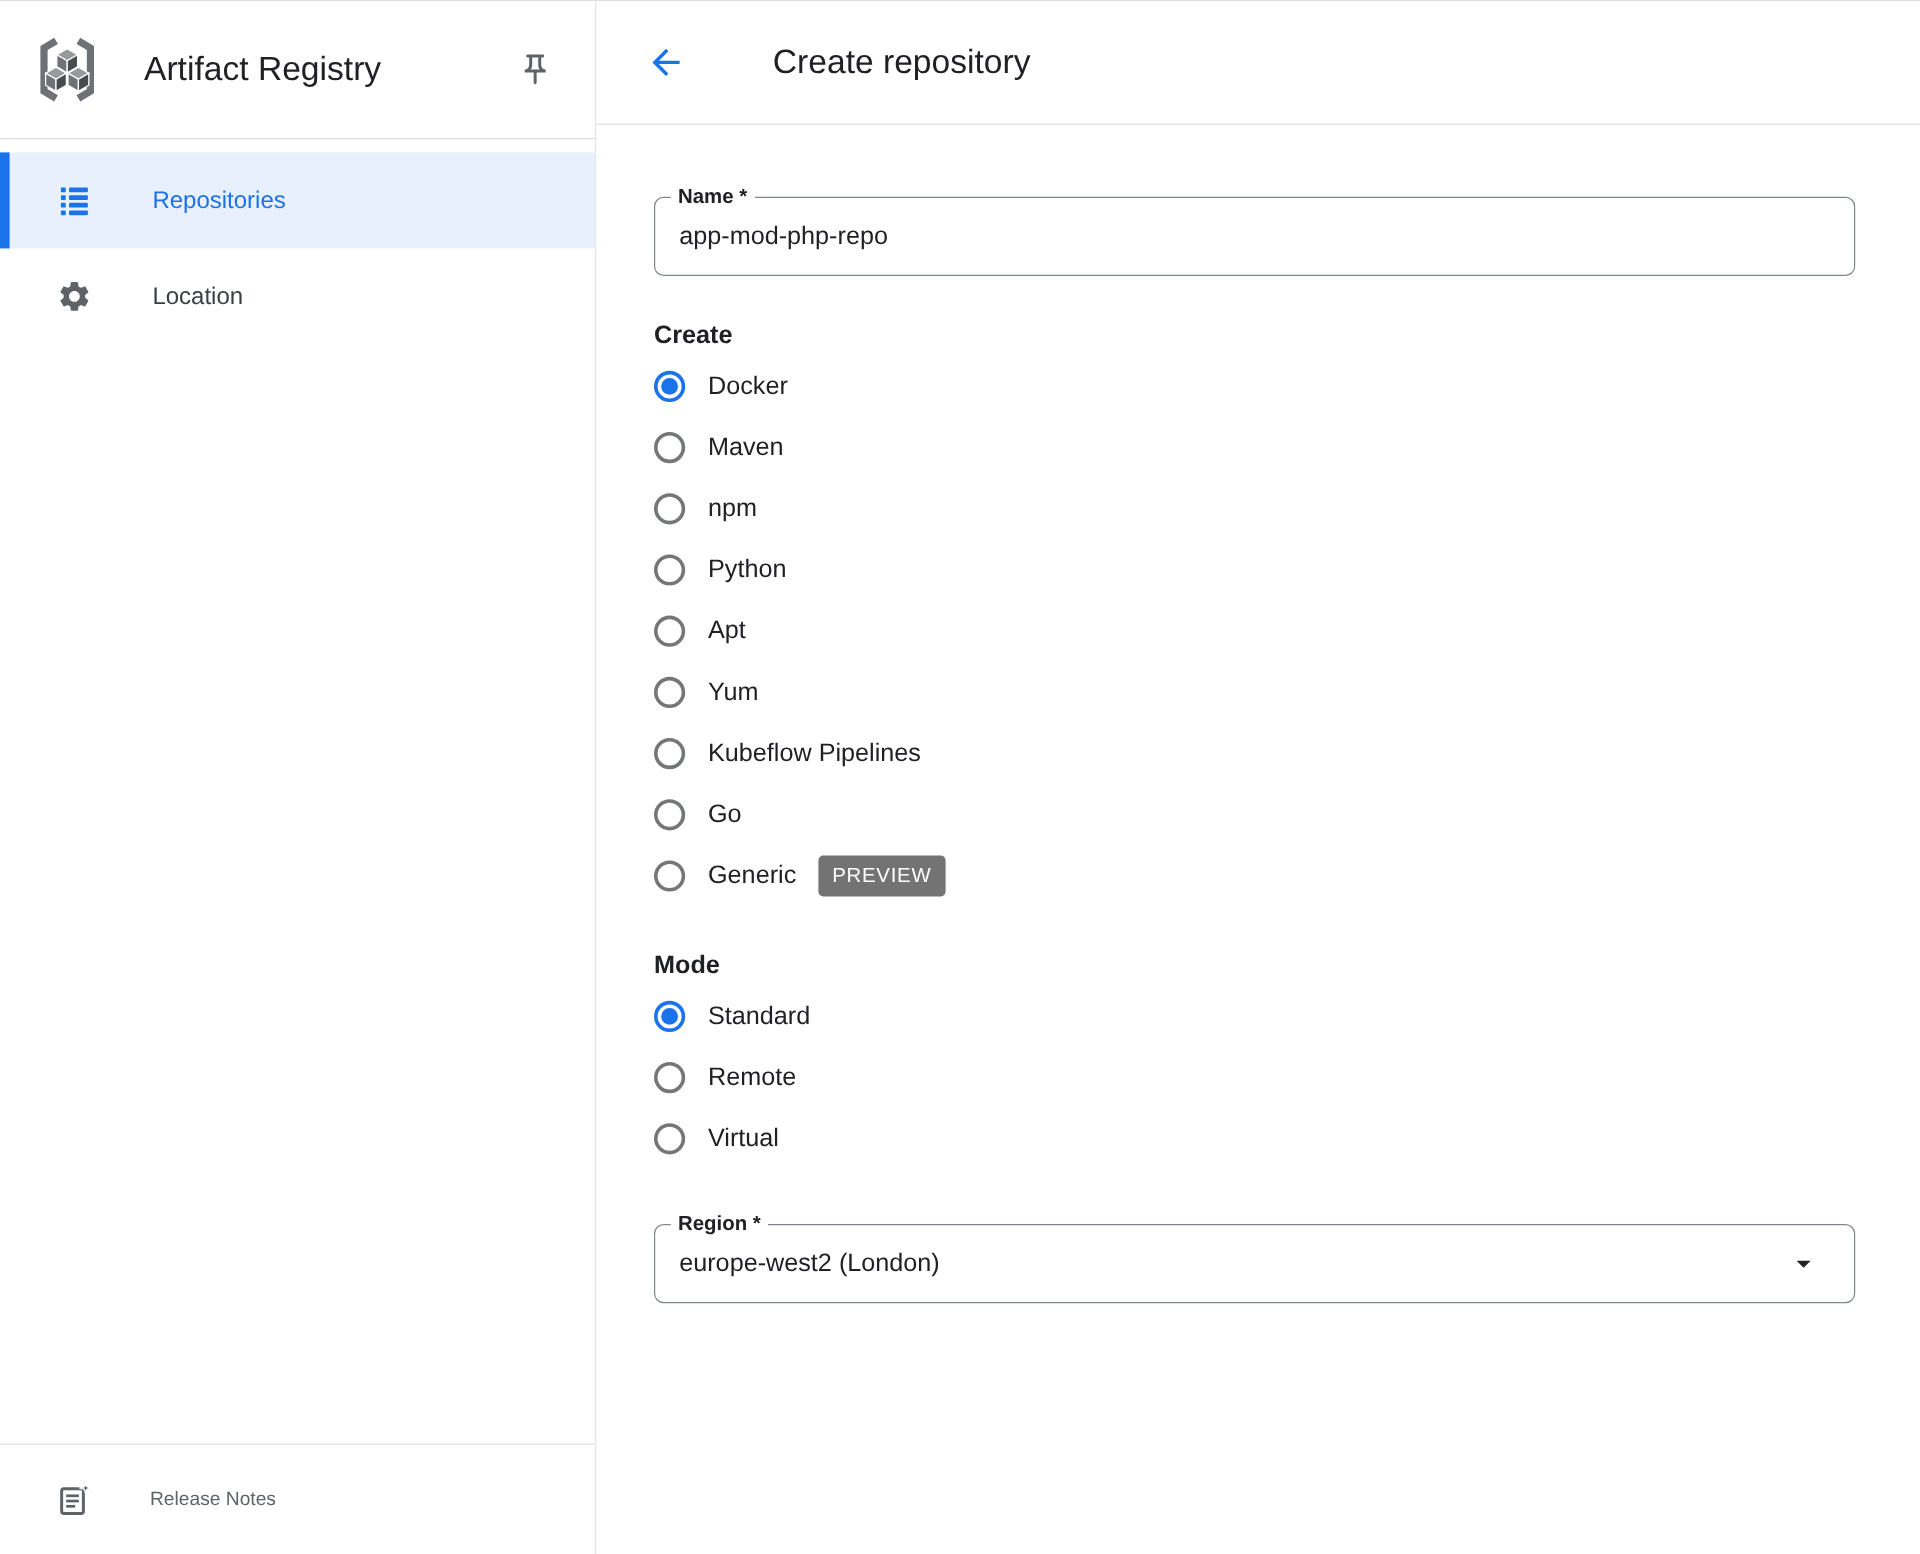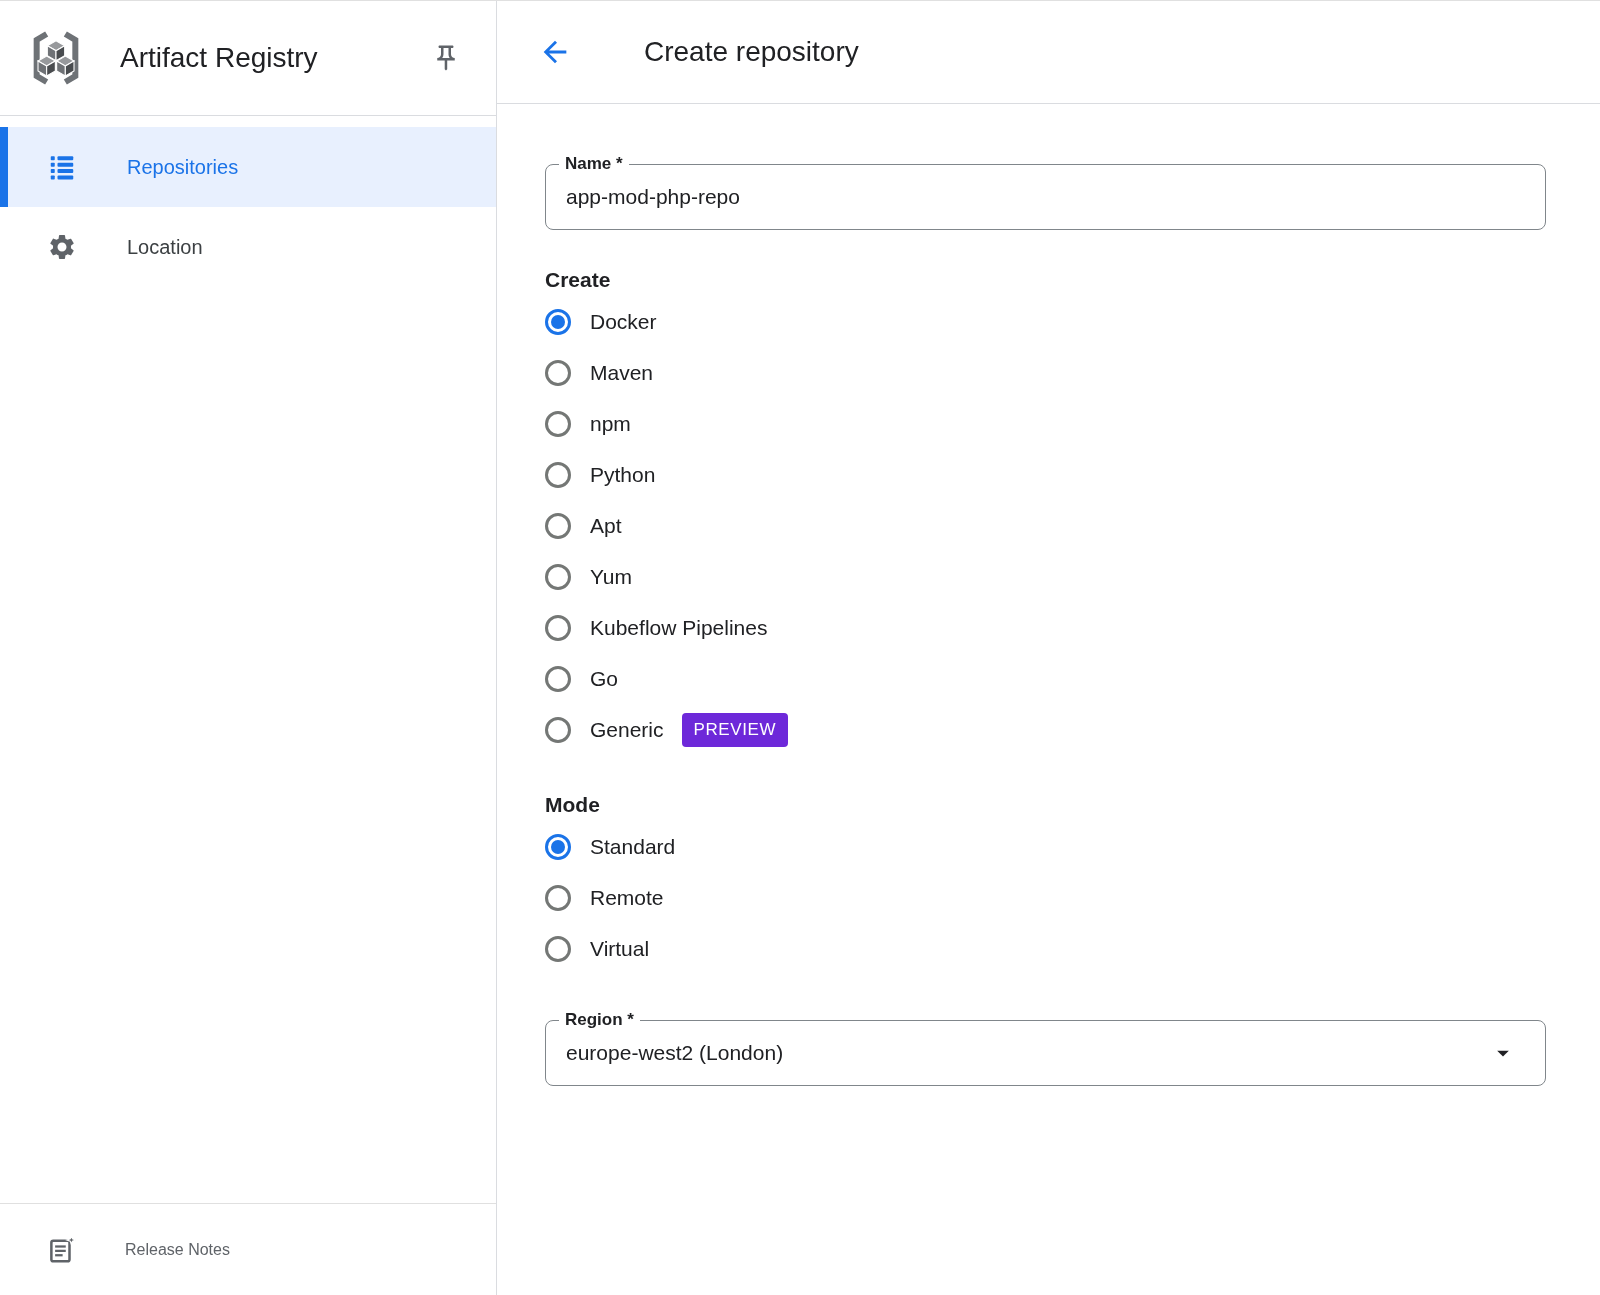--- a/index.html
+++ b/index.html
@@ -39,21 +39,21 @@
   .select-value { flex:1; padding-left:20px; font-size:21px; color:#202124; }
   .select-arrow { margin-right:28px; flex:none; width:28px; height:28px; }
 
   .form-section { margin-top:36px; }
   .section-label { font-size:21px; font-weight:bold; color:#202124; line-height:28px; margin-bottom:2px; }
   .radio-row { height:51px; display:flex; align-items:center; cursor:pointer; }
   .radio { width:26px; height:26px; border-radius:50%; border:3px solid #747775; flex:none; margin-right:19px; position:relative; background:#fff; }
   .radio.selected { border-color:#1a73e8; }
   .radio.selected::after { content:""; position:absolute; inset:3px; border-radius:50%; background:#1a73e8; }
   .radio-label { font-size:21px; color:#202124; }
-  .preview-badge { margin-left:18px; background:#6d28d9; color:#fff; font-size:17px; font-weight:500; letter-spacing:0.6px; padding:7px 12px; border-radius:4px; line-height:20px; }
+  .preview-badge { margin-left:18px; background:#737373; color:#fff; font-size:17px; font-weight:500; letter-spacing:0.6px; padding:7px 12px; border-radius:4px; line-height:20px; }
 
   .region-wrap { margin-top:46px; }
 </style>
 </head>
 <body>
 
 <div class="app">
 
   <aside class="sidebar">
     <div class="sidebar-header">

